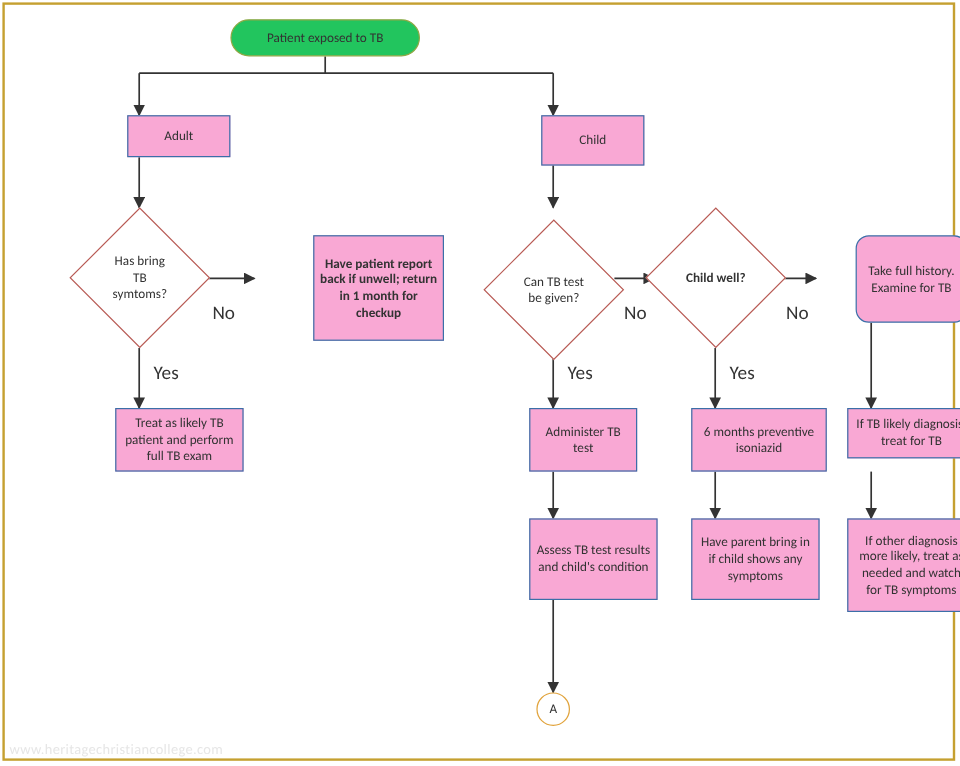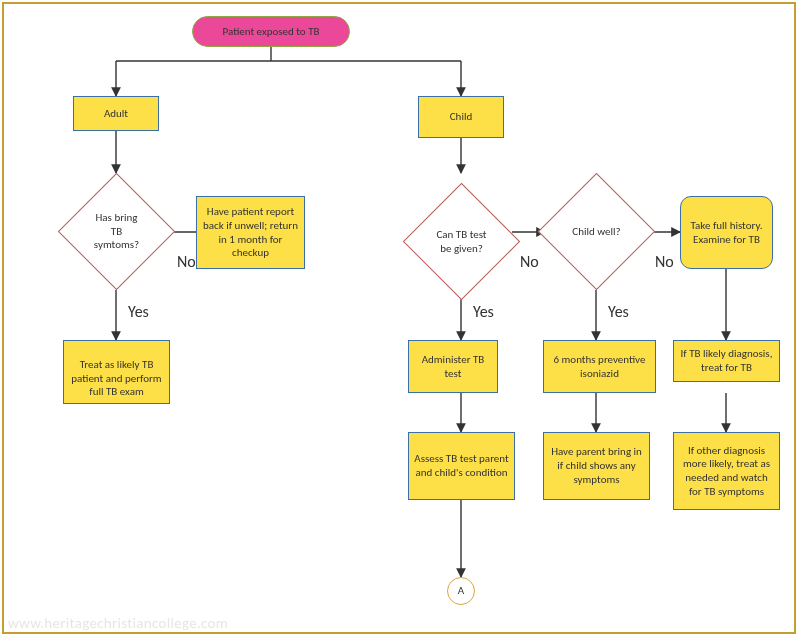--- a/index.html
+++ b/index.html
@@ -25,25 +25,26 @@
     display: flex;
     align-items: center;
     justify-content: center;
     text-align: center;
     line-height: 1.25;
     padding: 4px;
   }
   .terminator {
     border: 1.5px solid #8fa844;
     border-radius: 16px;
-    background: #ec4899;
+    background: #22c55e;
   }
   .process {
     border: 1.5px solid #3b6fa8;
-    background: #fde047;
+    background: #f9a8d4;
+    margin-left: 33px;
   }
   .decision {
     position: absolute;
     box-sizing: border-box;
   }
   .diamond {
     position: absolute;
     inset: 0;
     transform: rotate(45deg);
     border: 1.5px solid #b85a54;
@@ -67,21 +68,21 @@
   }
   .edge-label {
     position: absolute;
     font-size: 16px;
     color: #333;
   }
   .watermark {
     position: absolute;
     left: 8px;
     bottom: 6px;
-    font-size: 15px;
+    font-size: 12px;
     color: #e6e6e6;
     letter-spacing: 0.3px;
   }
   svg.arrows {
     position: absolute;
     top: 0; left: 0;
     width: 800px; height: 638px;
     pointer-events: none;
   }
 </style>
@@ -146,36 +147,36 @@
   <span>Child</span>
 </div>
 
 <div class="decision" style="left:75px; top:190px; width:83px; height:83px;">
   <div class="diamond"></div>
   <div class="diamond-label">
       <span>Has bring TB symtoms?</span>
     </div>
 </div>
 
-<div class="node process" style="left:196px; top:196px; width:109px; height:73px;">
+<div class="node process" style="left:228px; top:196px; width:109px; height:88px;font-weight:bold;">
   <span>Have patient report back if unwell; return in 1 month for checkup</span>
 </div>
 
-<div class="node process" style="left:63px; top:340px; width:107px; height:64px;align-items:flex-end;">
+<div class="node process" style="left:63px; top:340px; width:107px; height:53px;">
   <span>Treat as likely TB patient and perform full TB exam</span>
 </div>
 
 <div class="decision" style="left:420px; top:200px; width:83px; height:83px;">
   <div class="diamond"></div>
   <div class="diamond-label">
       <span>Can TB test be given?</span>
     </div>
 </div>
 
-<div class="decision" style="left:555px; top:190px; width:83px; height:83px;">
+<div class="decision" style="left:555px; top:190px; width:83px; height:83px;font-weight:bold;">
   <div class="diamond"></div>
   <div class="diamond-label">
       <span>Child well?</span>
     </div>
 </div>
 
 <div class="node process" style="left:680px; top:196px; width:93px; height:73px;border-radius:11px;">
   <span>Take full history. Examine for TB</span>
 </div>
 
@@ -185,21 +186,21 @@
 
 <div class="node process" style="left:543px; top:340px; width:113px; height:53px;">
   <span>6 months preventive isoniazid</span>
 </div>
 
 <div class="node process" style="left:673px; top:340px; width:107px; height:42px;">
   <span>If TB likely diagnosis, treat for TB</span>
 </div>
 
 <div class="node process" style="left:408px; top:432px; width:107px; height:68px;">
-  <span>Assess TB test parent and child's condition</span>
+  <span>Assess TB test results and child's condition</span>
 </div>
 
 <div class="node process" style="left:543px; top:432px; width:107px; height:68px;text-align:center;">
   <span>Have parent bring in if child shows any symptoms</span>
 </div>
 
 <div class="node process" style="left:673px; top:432px; width:107px; height:78px;">
   <span>If other diagnosis more likely, treat as needed and watch for TB symptoms</span>
 </div>
 

